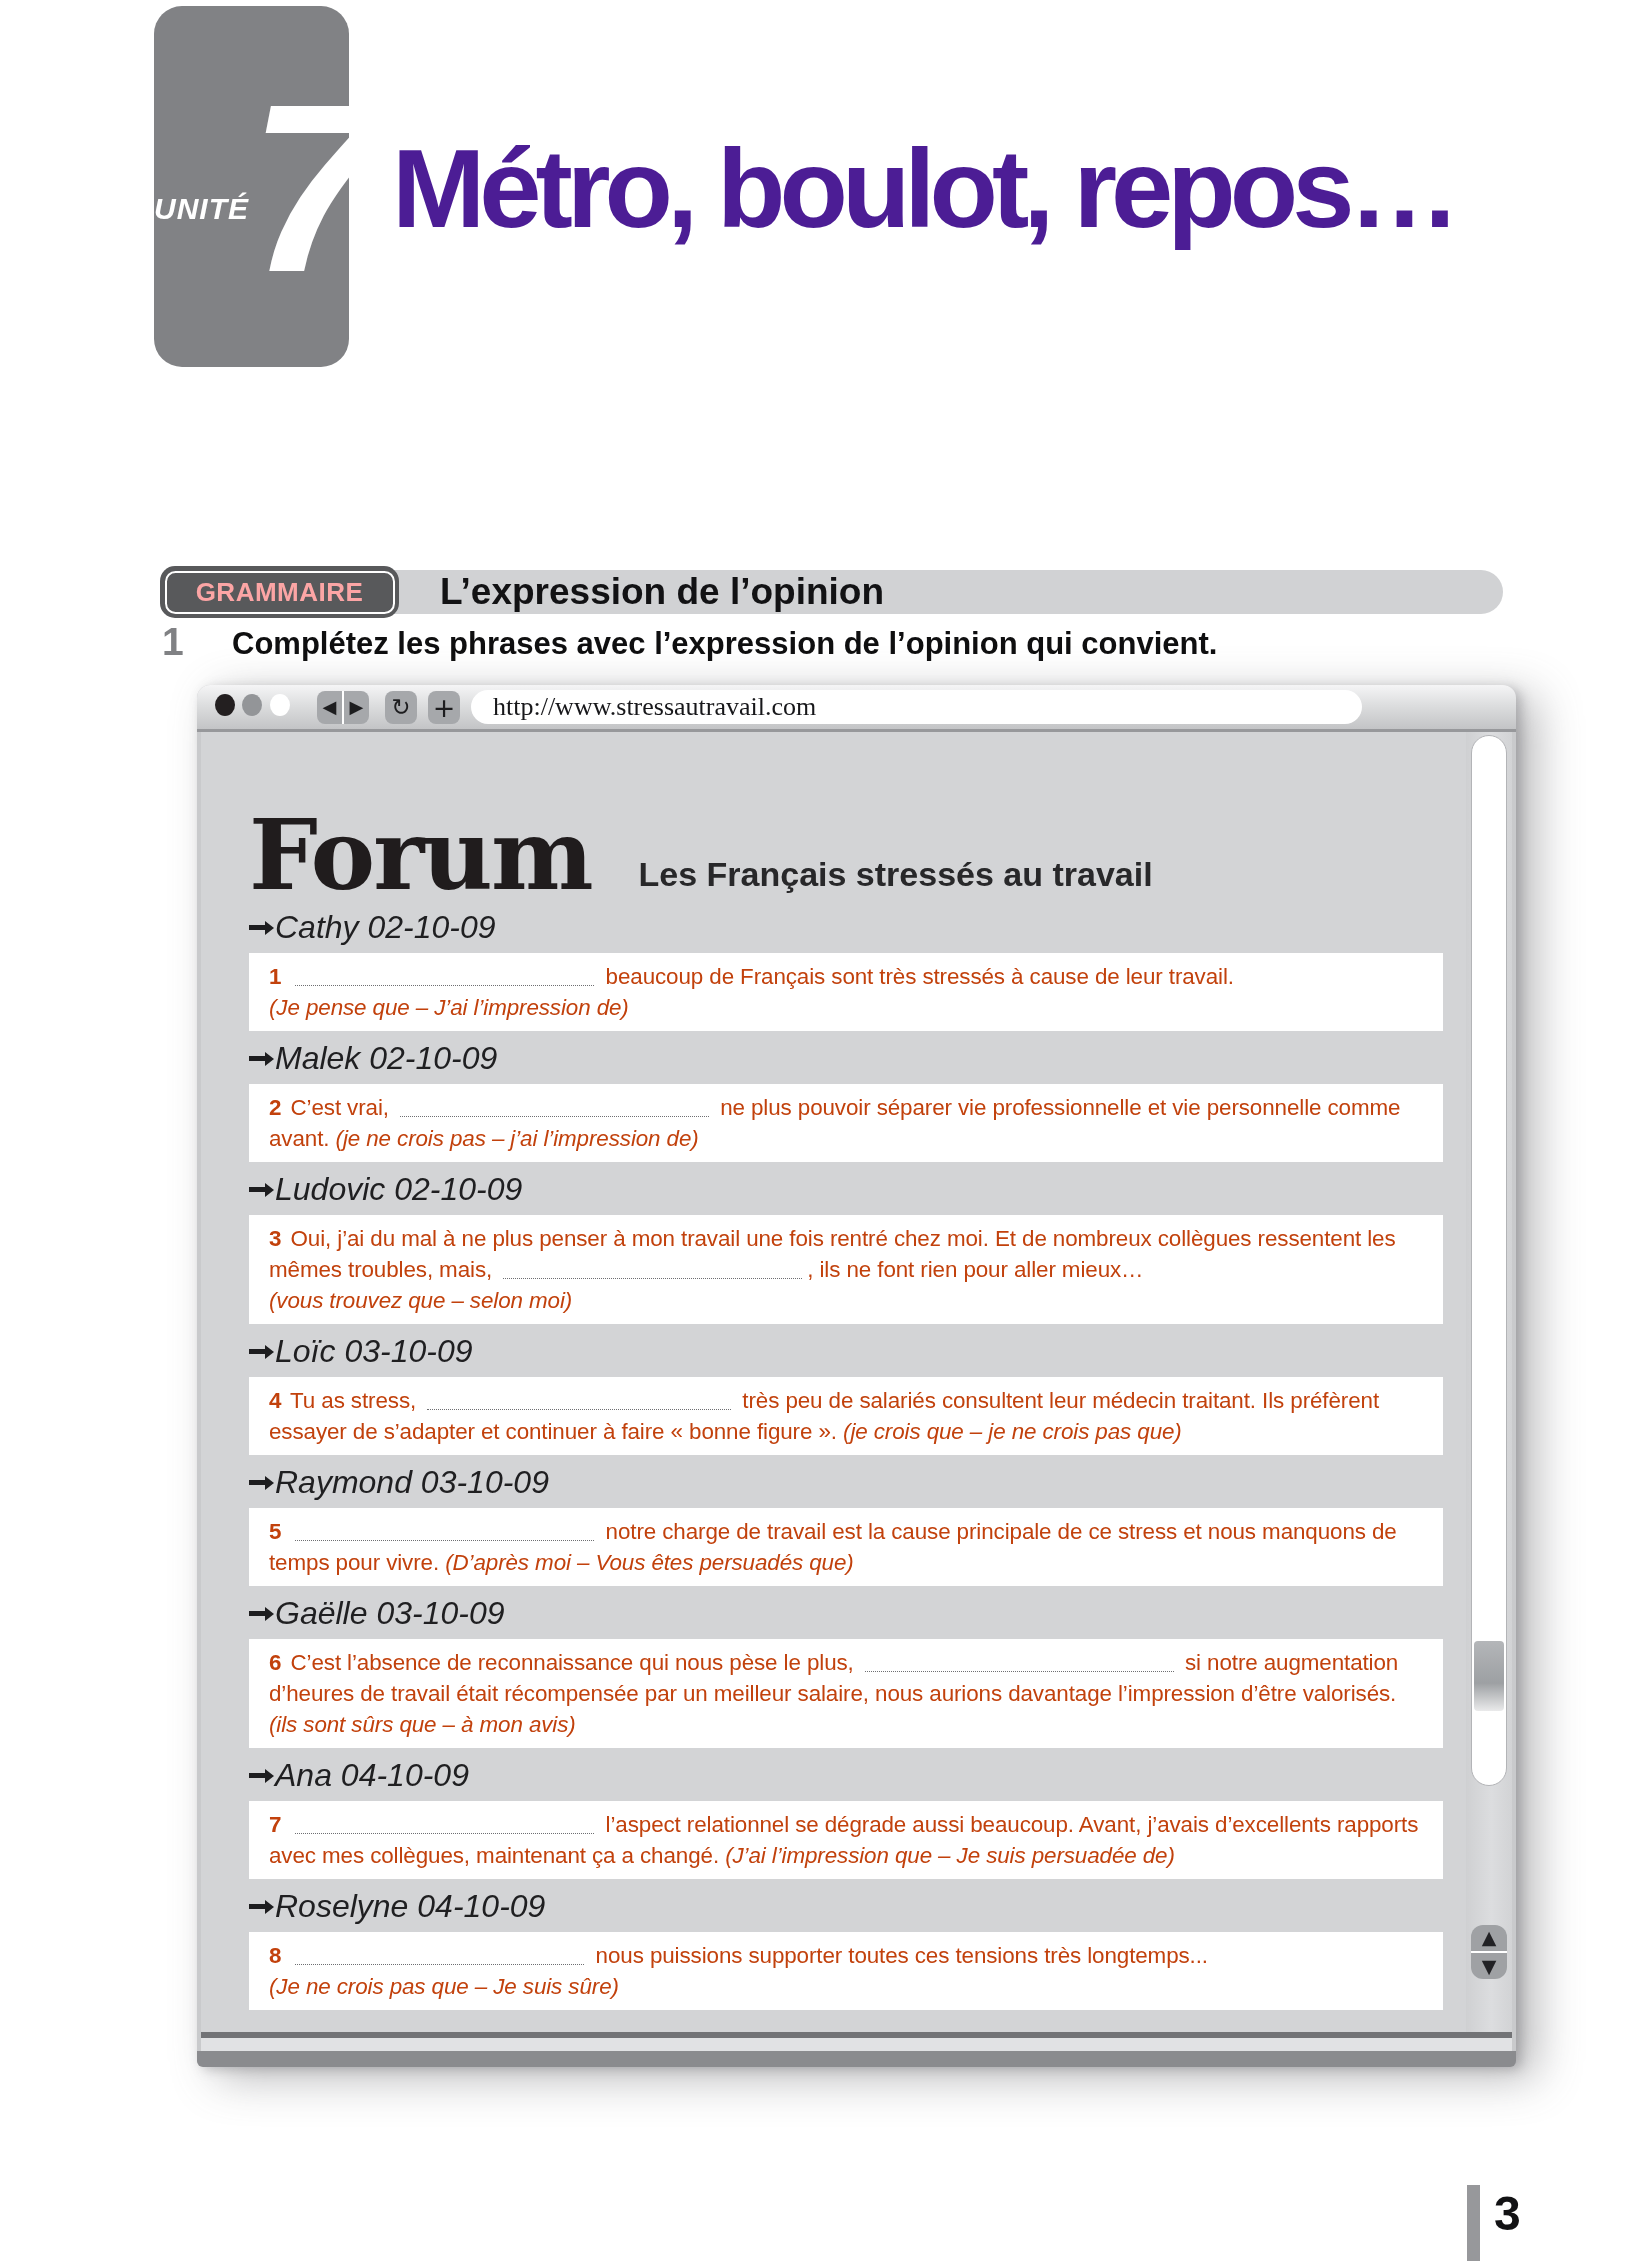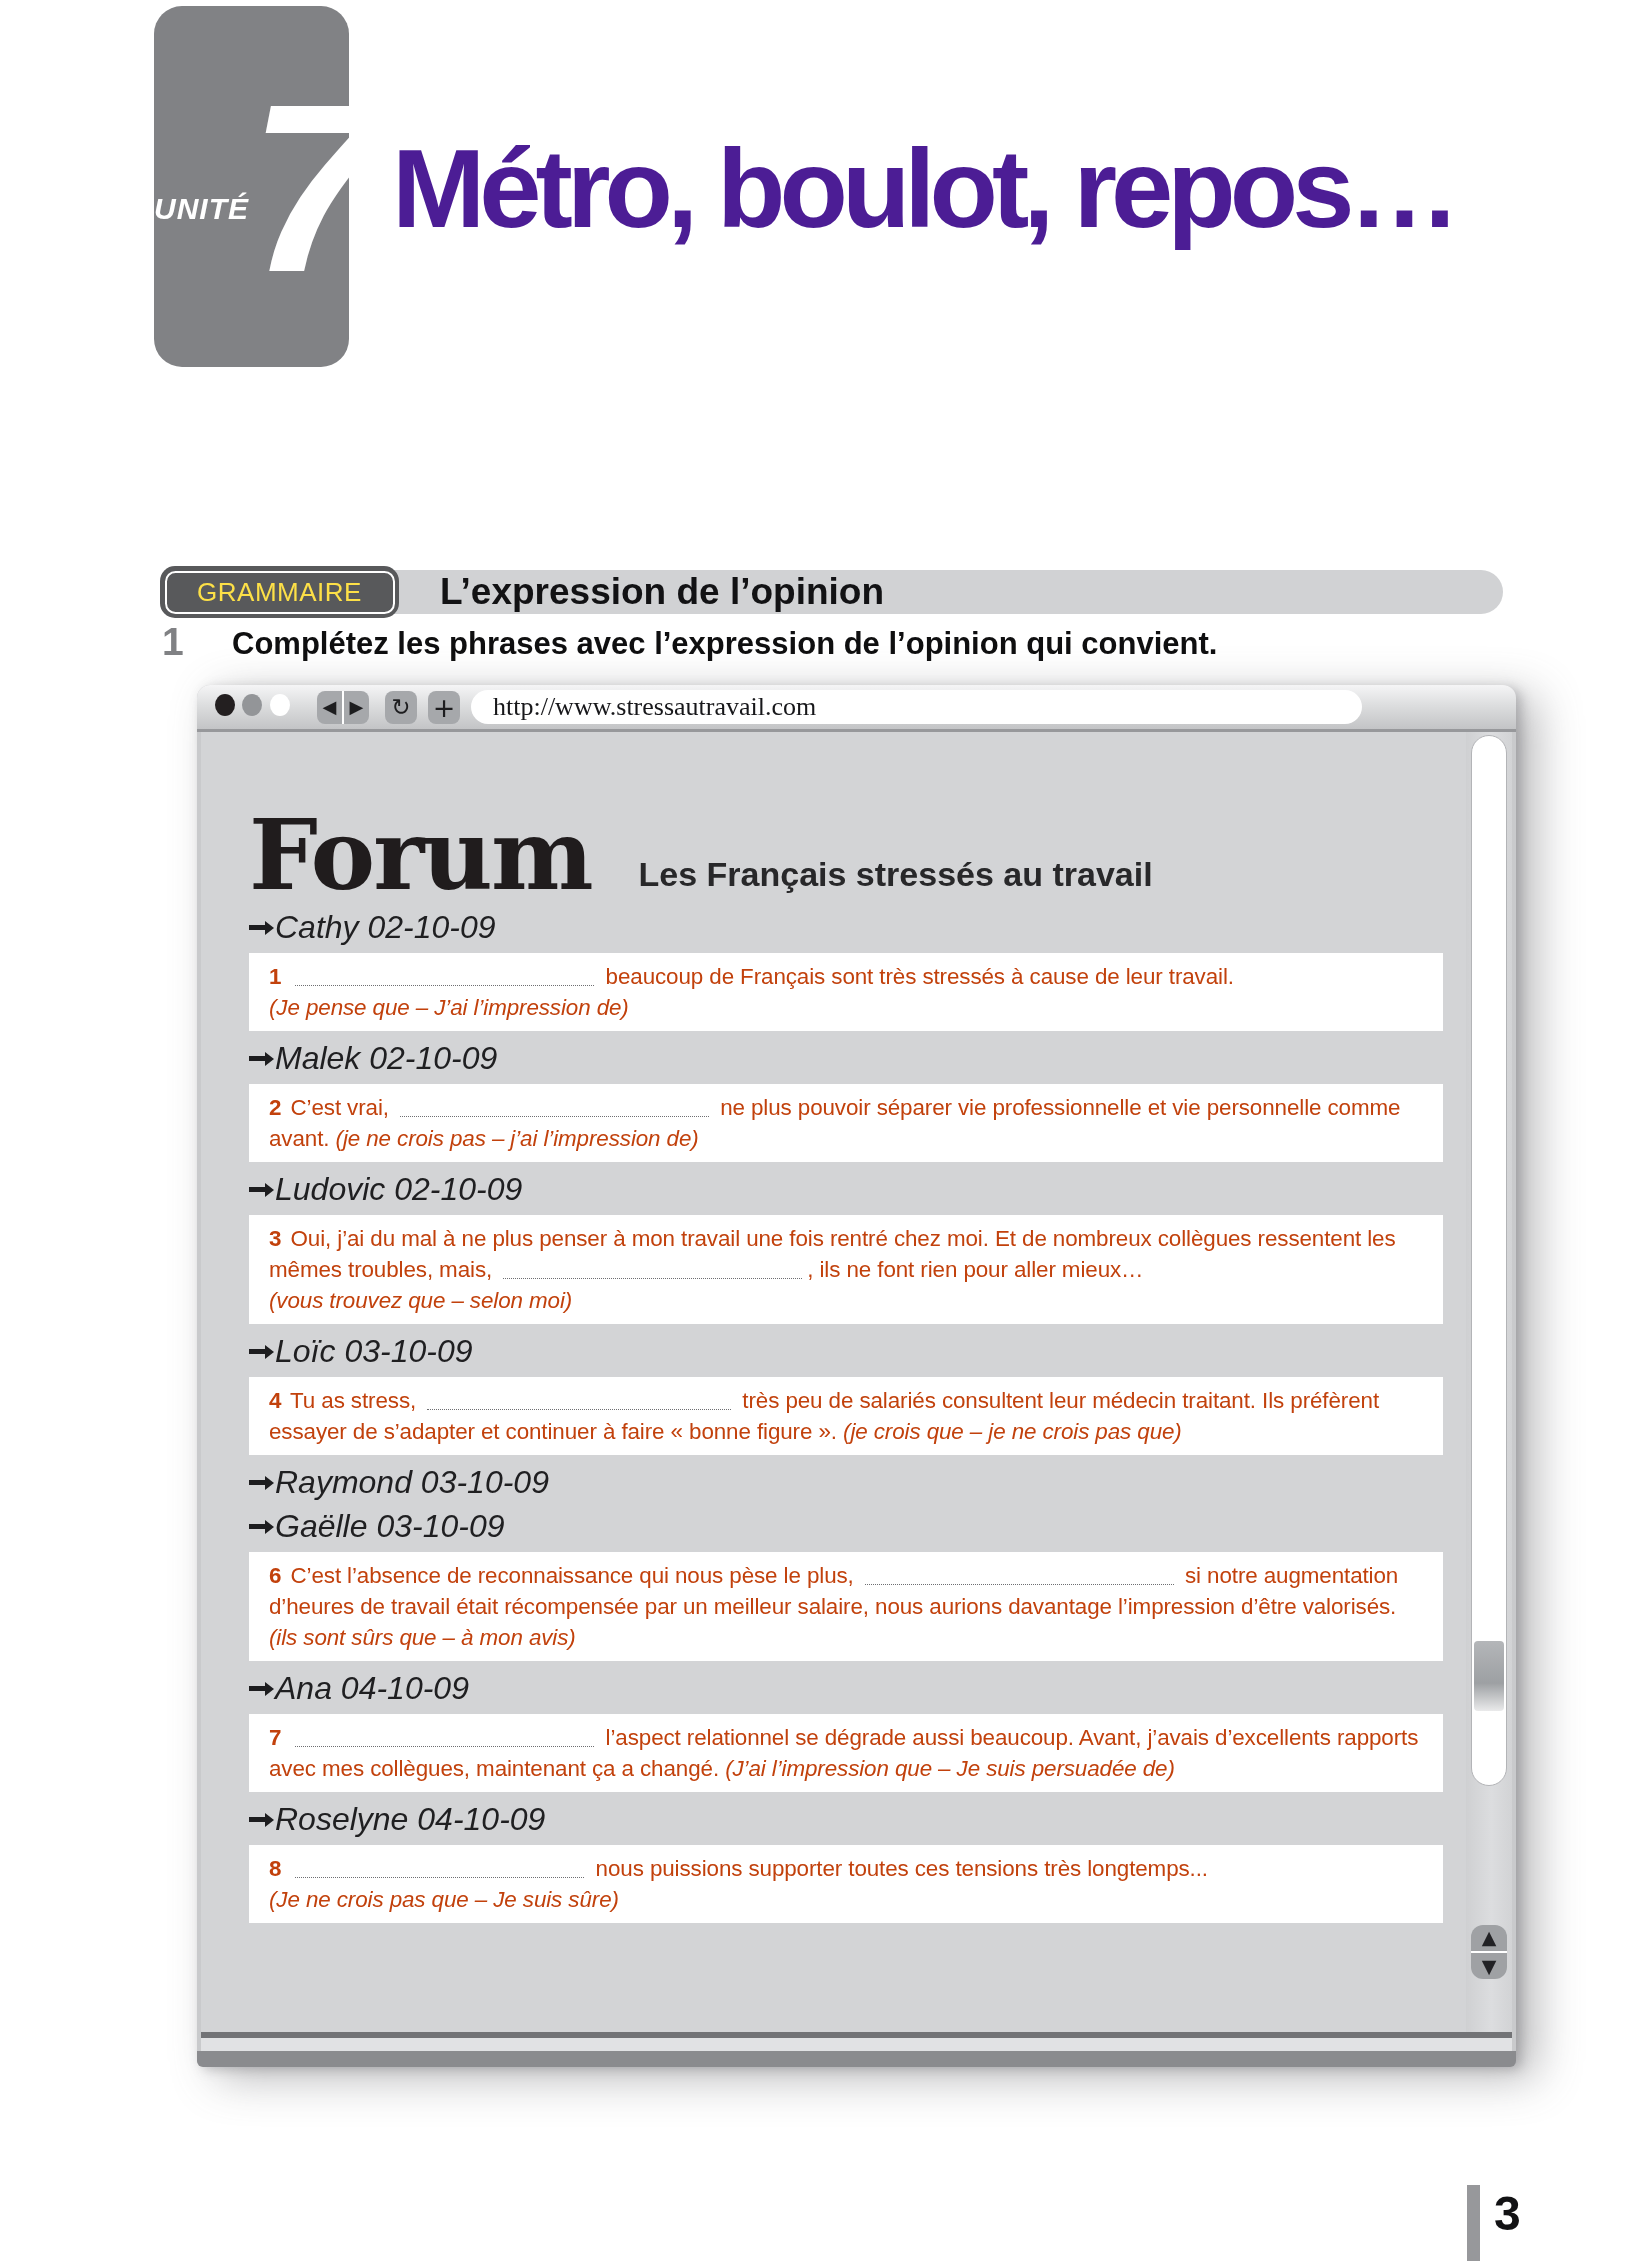--- a/index.html
+++ b/index.html
@@ -15,21 +15,21 @@
   .unit-title{position:absolute;left:392px;top:133px;font-size:112px;font-weight:bold;
               letter-spacing:-6px;color:#4c1d95;line-height:1;white-space:nowrap;}
 
   
   .gram-bar{position:absolute;left:169px;top:570px;width:1334px;height:44px;
             background:#d1d2d4;border-radius:22px;}
   .gram-badge{position:absolute;left:160px;top:566px;width:239px;height:52px;
               background:#58595b;border-radius:15px;padding:4.5px;box-sizing:border-box;}
   .gram-badge-inner{width:100%;height:100%;border:2.5px solid #ffffff;border-radius:10.5px;
               box-sizing:border-box;display:flex;align-items:center;justify-content:center;}
-  .gram-badge-text{color:#fde047;font-size:26px;font-weight:normal;letter-spacing:0.5px;}
+  .gram-badge-text{color:#fca5a5;font-size:26px;font-weight:bold;letter-spacing:0.5px;}
   .gram-title{position:absolute;left:440px;top:570px;height:44px;line-height:44px;
               font-size:37px;font-weight:bold;color:#121214;}
 
   .exo-number{position:absolute;left:162px;top:620px;font-size:39px;font-weight:bold;color:#808184;}
   .exo-instruction{position:absolute;left:232px;top:626px;font-size:31px;font-weight:bold;color:#0f0f10;}
 
   
   .browser{position:absolute;left:197px;top:685px;width:1319px;height:1381px;
            background:#c9cacc;border-radius:13px 13px 6px 6px;
            box-shadow:20px 11px 45px rgba(95,95,100,0.45), 5px 3px 12px rgba(95,95,100,0.35);}
@@ -176,20 +176,21 @@
           <div class="post"><b class="pnum">3</b> <span> Oui, j’ai du mal à ne plus penser à mon travail une fois rentré chez moi. Et de nombreux collègues ressentent les mêmes troubles, mais, </span><span class="blank" style="width: 299px;"></span><span>, ils ne font rien pour aller mieux…</span><br><span class="hint">(vous trouvez que – selon moi)</span></div>
           <div class="author-row">
             <span class="arrow"></span>
             <span>Loïc 03-10-09</span>
           </div>
           <div class="post"><b class="pnum">4</b> <span> Tu as stress, </span><span class="blank" style="width: 304px;"></span><span> très peu de salariés consultent leur médecin traitant. Ils préfèrent essayer de s’adapter et continuer à faire « bonne figure ». </span><span class="hint">(je crois que – je ne crois pas que)</span></div>
           <div class="author-row">
             <span class="arrow"></span>
             <span>Raymond 03-10-09</span>
           </div>
+          <div class="post"><b class="pnum">5</b> <span class="blank" style="width: 299px;"></span><span> notre charge de travail est la cause principale de ce stress et nous manquons de temps pour vivre. </span><span class="hint">(D’après moi – Vous êtes persuadés que)</span></div>
           <div class="author-row">
             <span class="arrow"></span>
             <span>Gaëlle 03-10-09</span>
           </div>
           <div class="post"><b class="pnum">6</b> <span> C’est l’absence de reconnaissance qui nous pèse le plus, </span><span class="blank" style="width: 309px;"></span><span> si notre augmentation d’heures de travail était récompensée par un meilleur salaire, nous aurions davantage l’impression d’être valorisés. </span><span class="hint">(ils sont sûrs que – à mon avis)</span></div>
           <div class="author-row">
             <span class="arrow"></span>
             <span>Ana 04-10-09</span>
           </div>
           <div class="post"><b class="pnum">7</b> <span class="blank" style="width: 299px;"></span><span> l’aspect relationnel se dégrade aussi beaucoup. Avant, j’avais d’excellents rapports avec mes collègues, maintenant ça a changé. </span><span class="hint">(J’ai l’impression que – Je suis persuadée de)</span></div>

